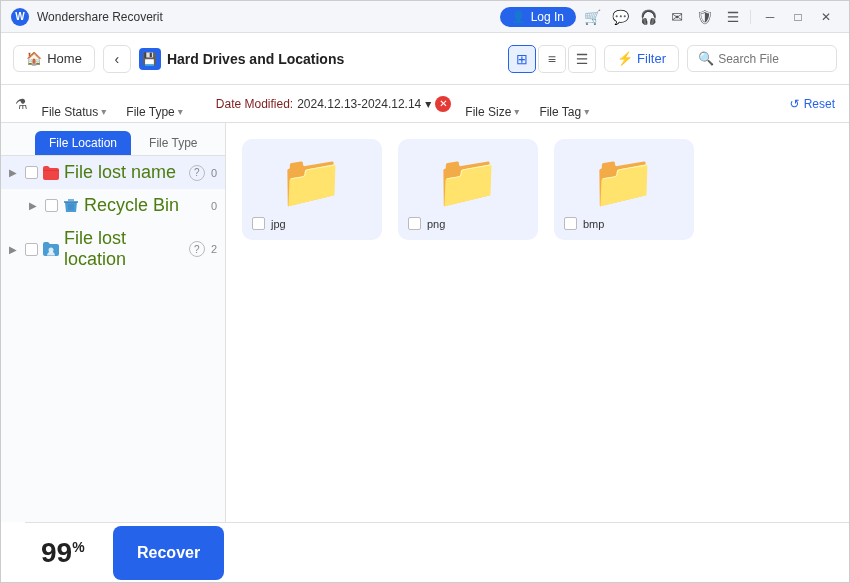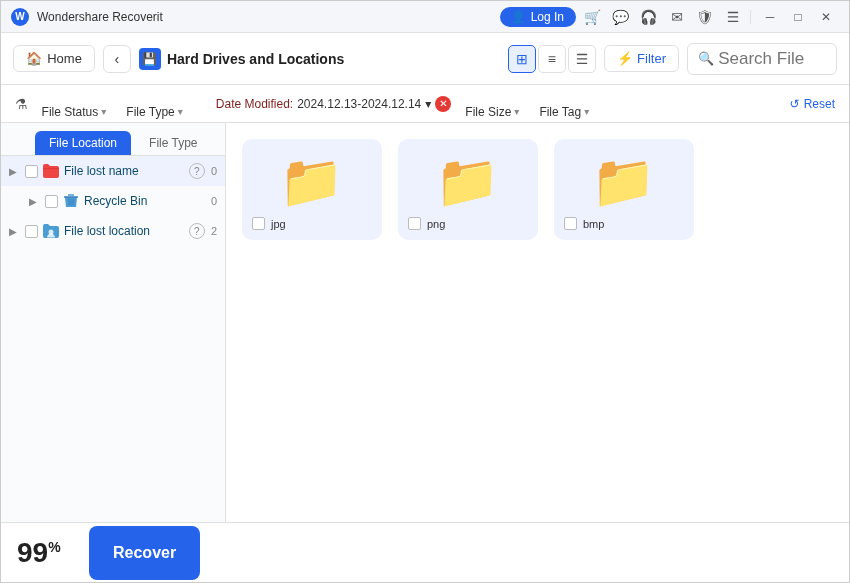--- a/index.html
+++ b/index.html
@@ -188,21 +188,21 @@
       gap: 4px;
       padding: 5px 10px;
       border: 1px solid #e0e0e0;
       border-radius: 6px;
       background: #fff;
       width: 150px;
     }
     .search-box input {
       border: none;
       outline: none;
-      font-size: 17px;
+      font-size: 12px;
       color: #999;
       width: 100%;
       background: transparent;
     }
 
     
     .filter-bar {
       display: flex;
       align-items: center;
       padding: 6px 14px;
@@ -315,22 +315,22 @@
       border-radius: 2px;
       background: white;
       flex-shrink: 0;
     }
     .tree-folder-icon {
       width: 18px;
       height: 18px;
       flex-shrink: 0;
     }
     .tree-label {
-      font-size: 12px;
-      color: #0c4a6e;
+      font-size: 18px;
+      color: #4d7c0f;
       flex: 1;
       font-weight: 500;
     }
     .tree-help {
       width: 16px;
       height: 16px;
       border: 1px solid #bbb;
       border-radius: 50%;
       display: flex;
       align-items: center;
@@ -397,20 +397,21 @@
     
     .bottom-bar {
       height: 60px;
       border-top: 1px solid #e0e0e0;
       background: #fff;
       display: flex;
       align-items: center;
       padding: 0 16px;
       gap: 12px;
       flex-shrink: 0;
+      margin-left: 24px;
     }
     .progress-pct {
       font-size: 28px;
       font-weight: 700;
       color: #222;
       width: 60px;
     }
     .progress-pct sup {
       font-size: 14px;
       font-weight: 600;

